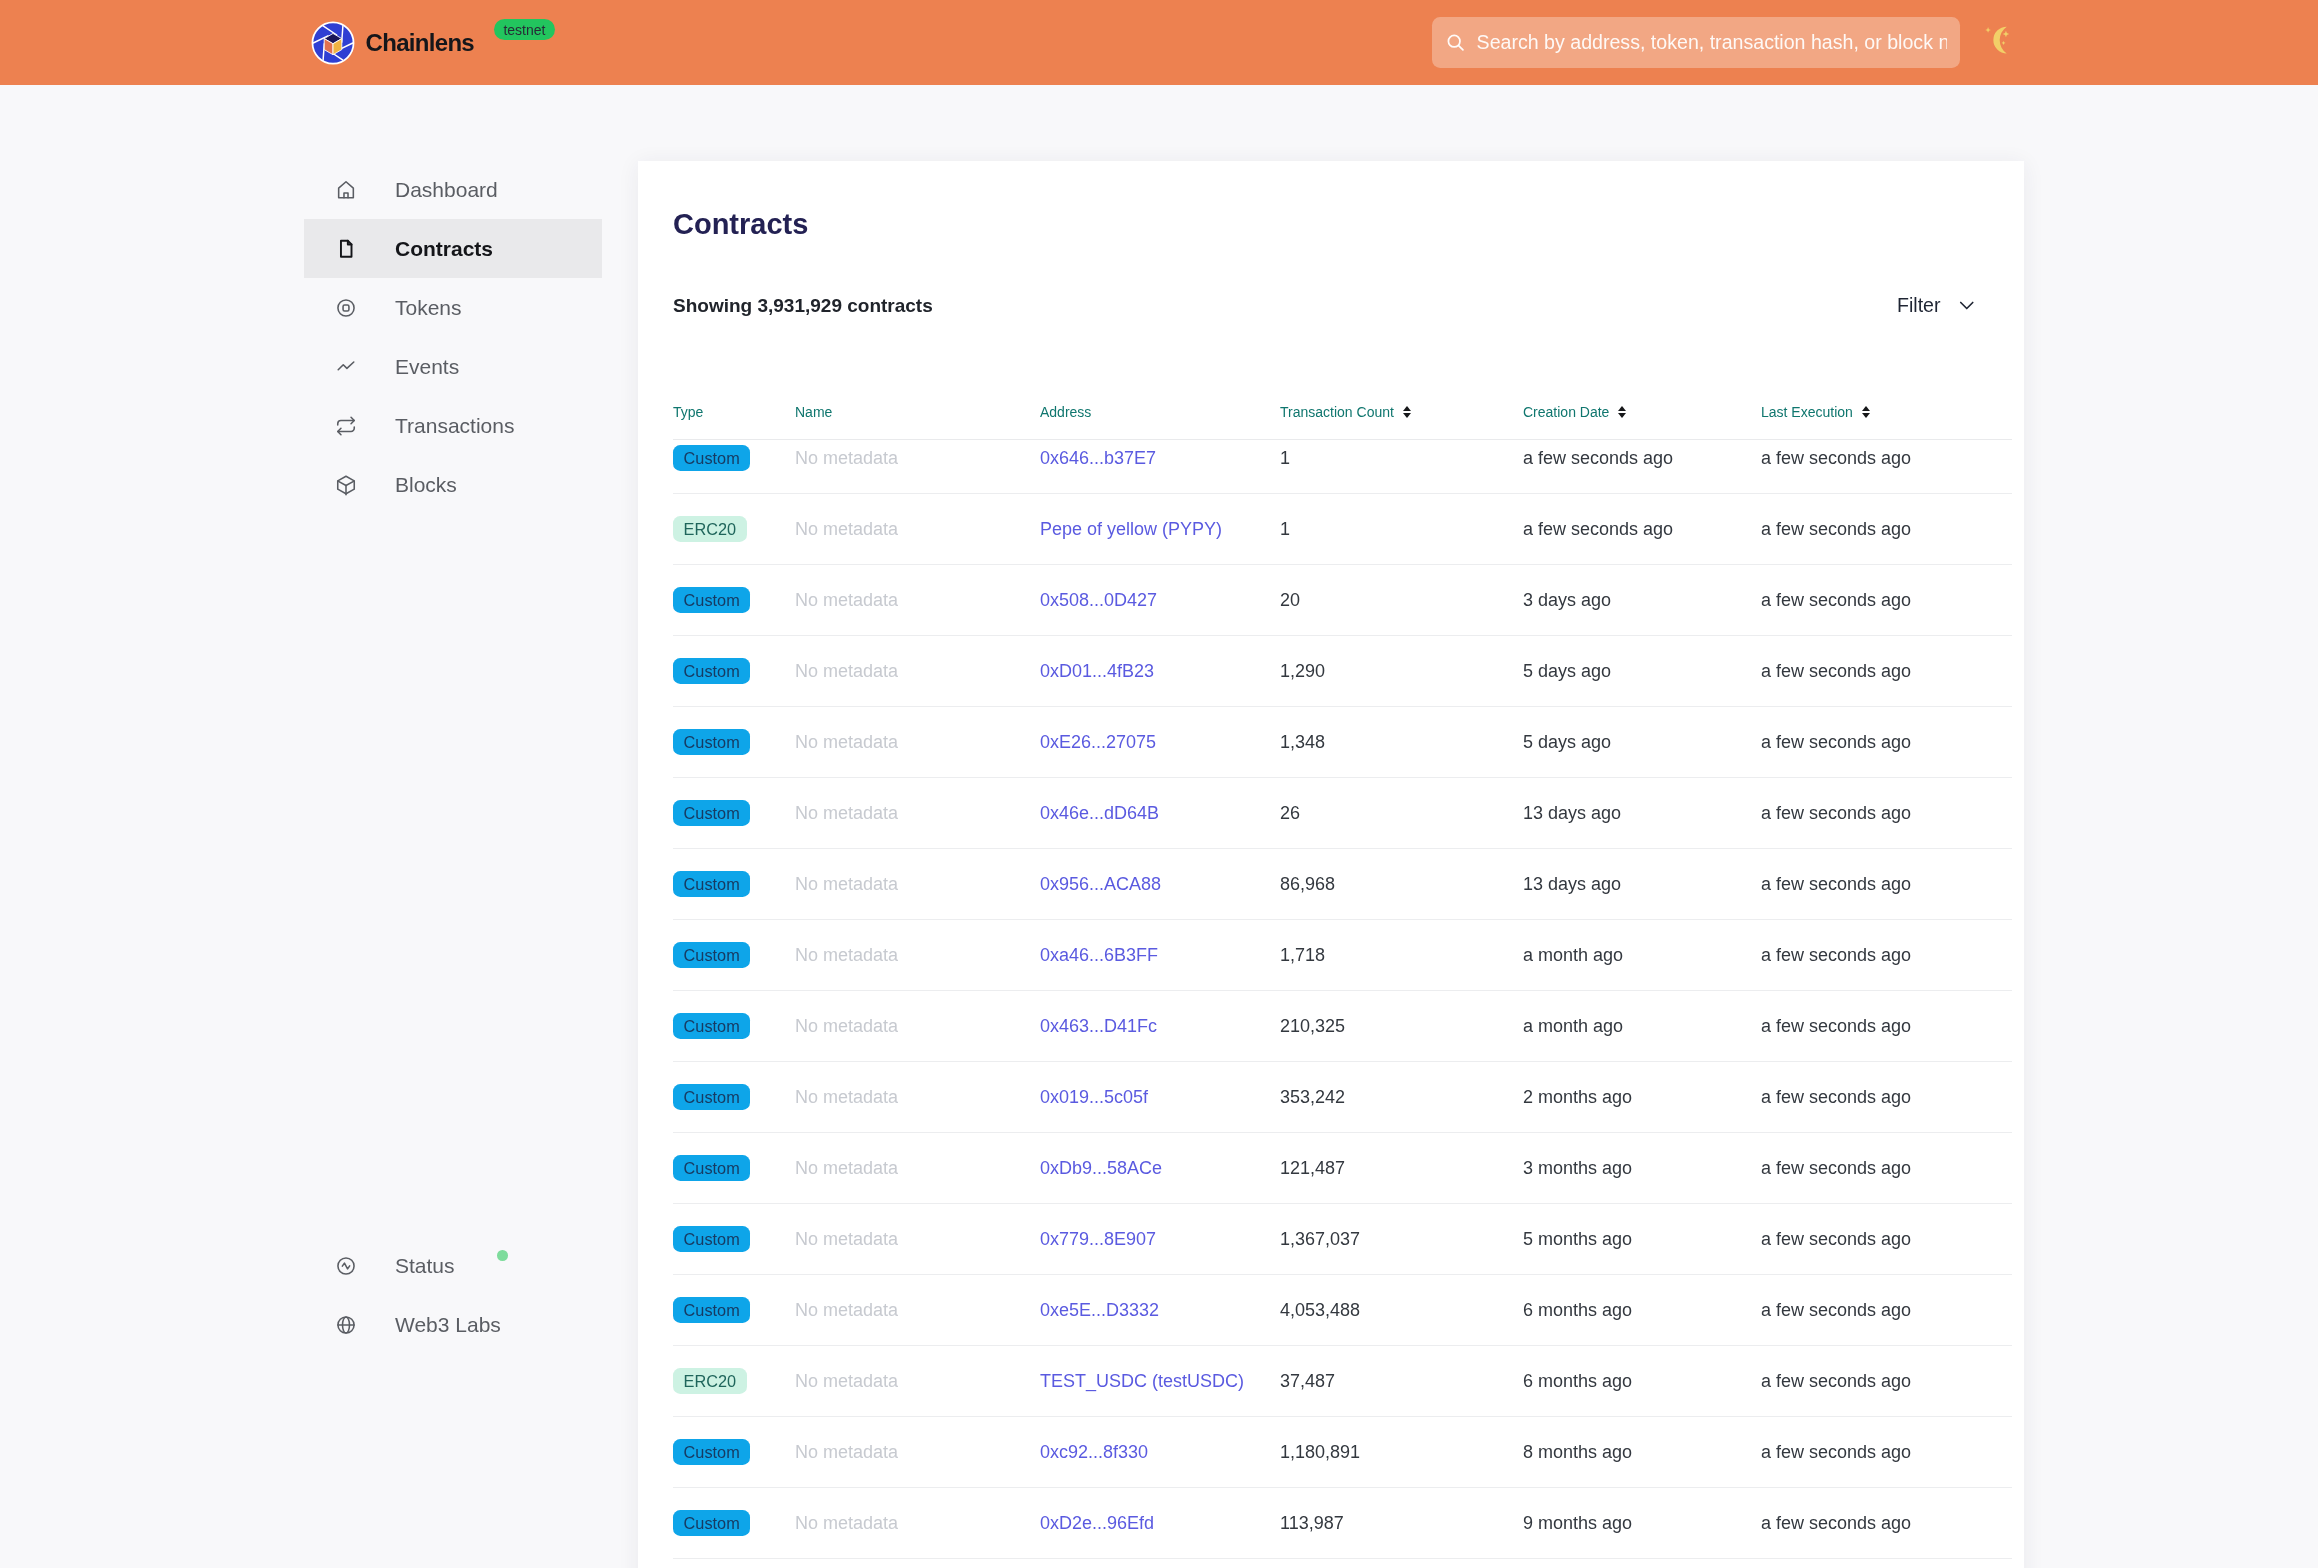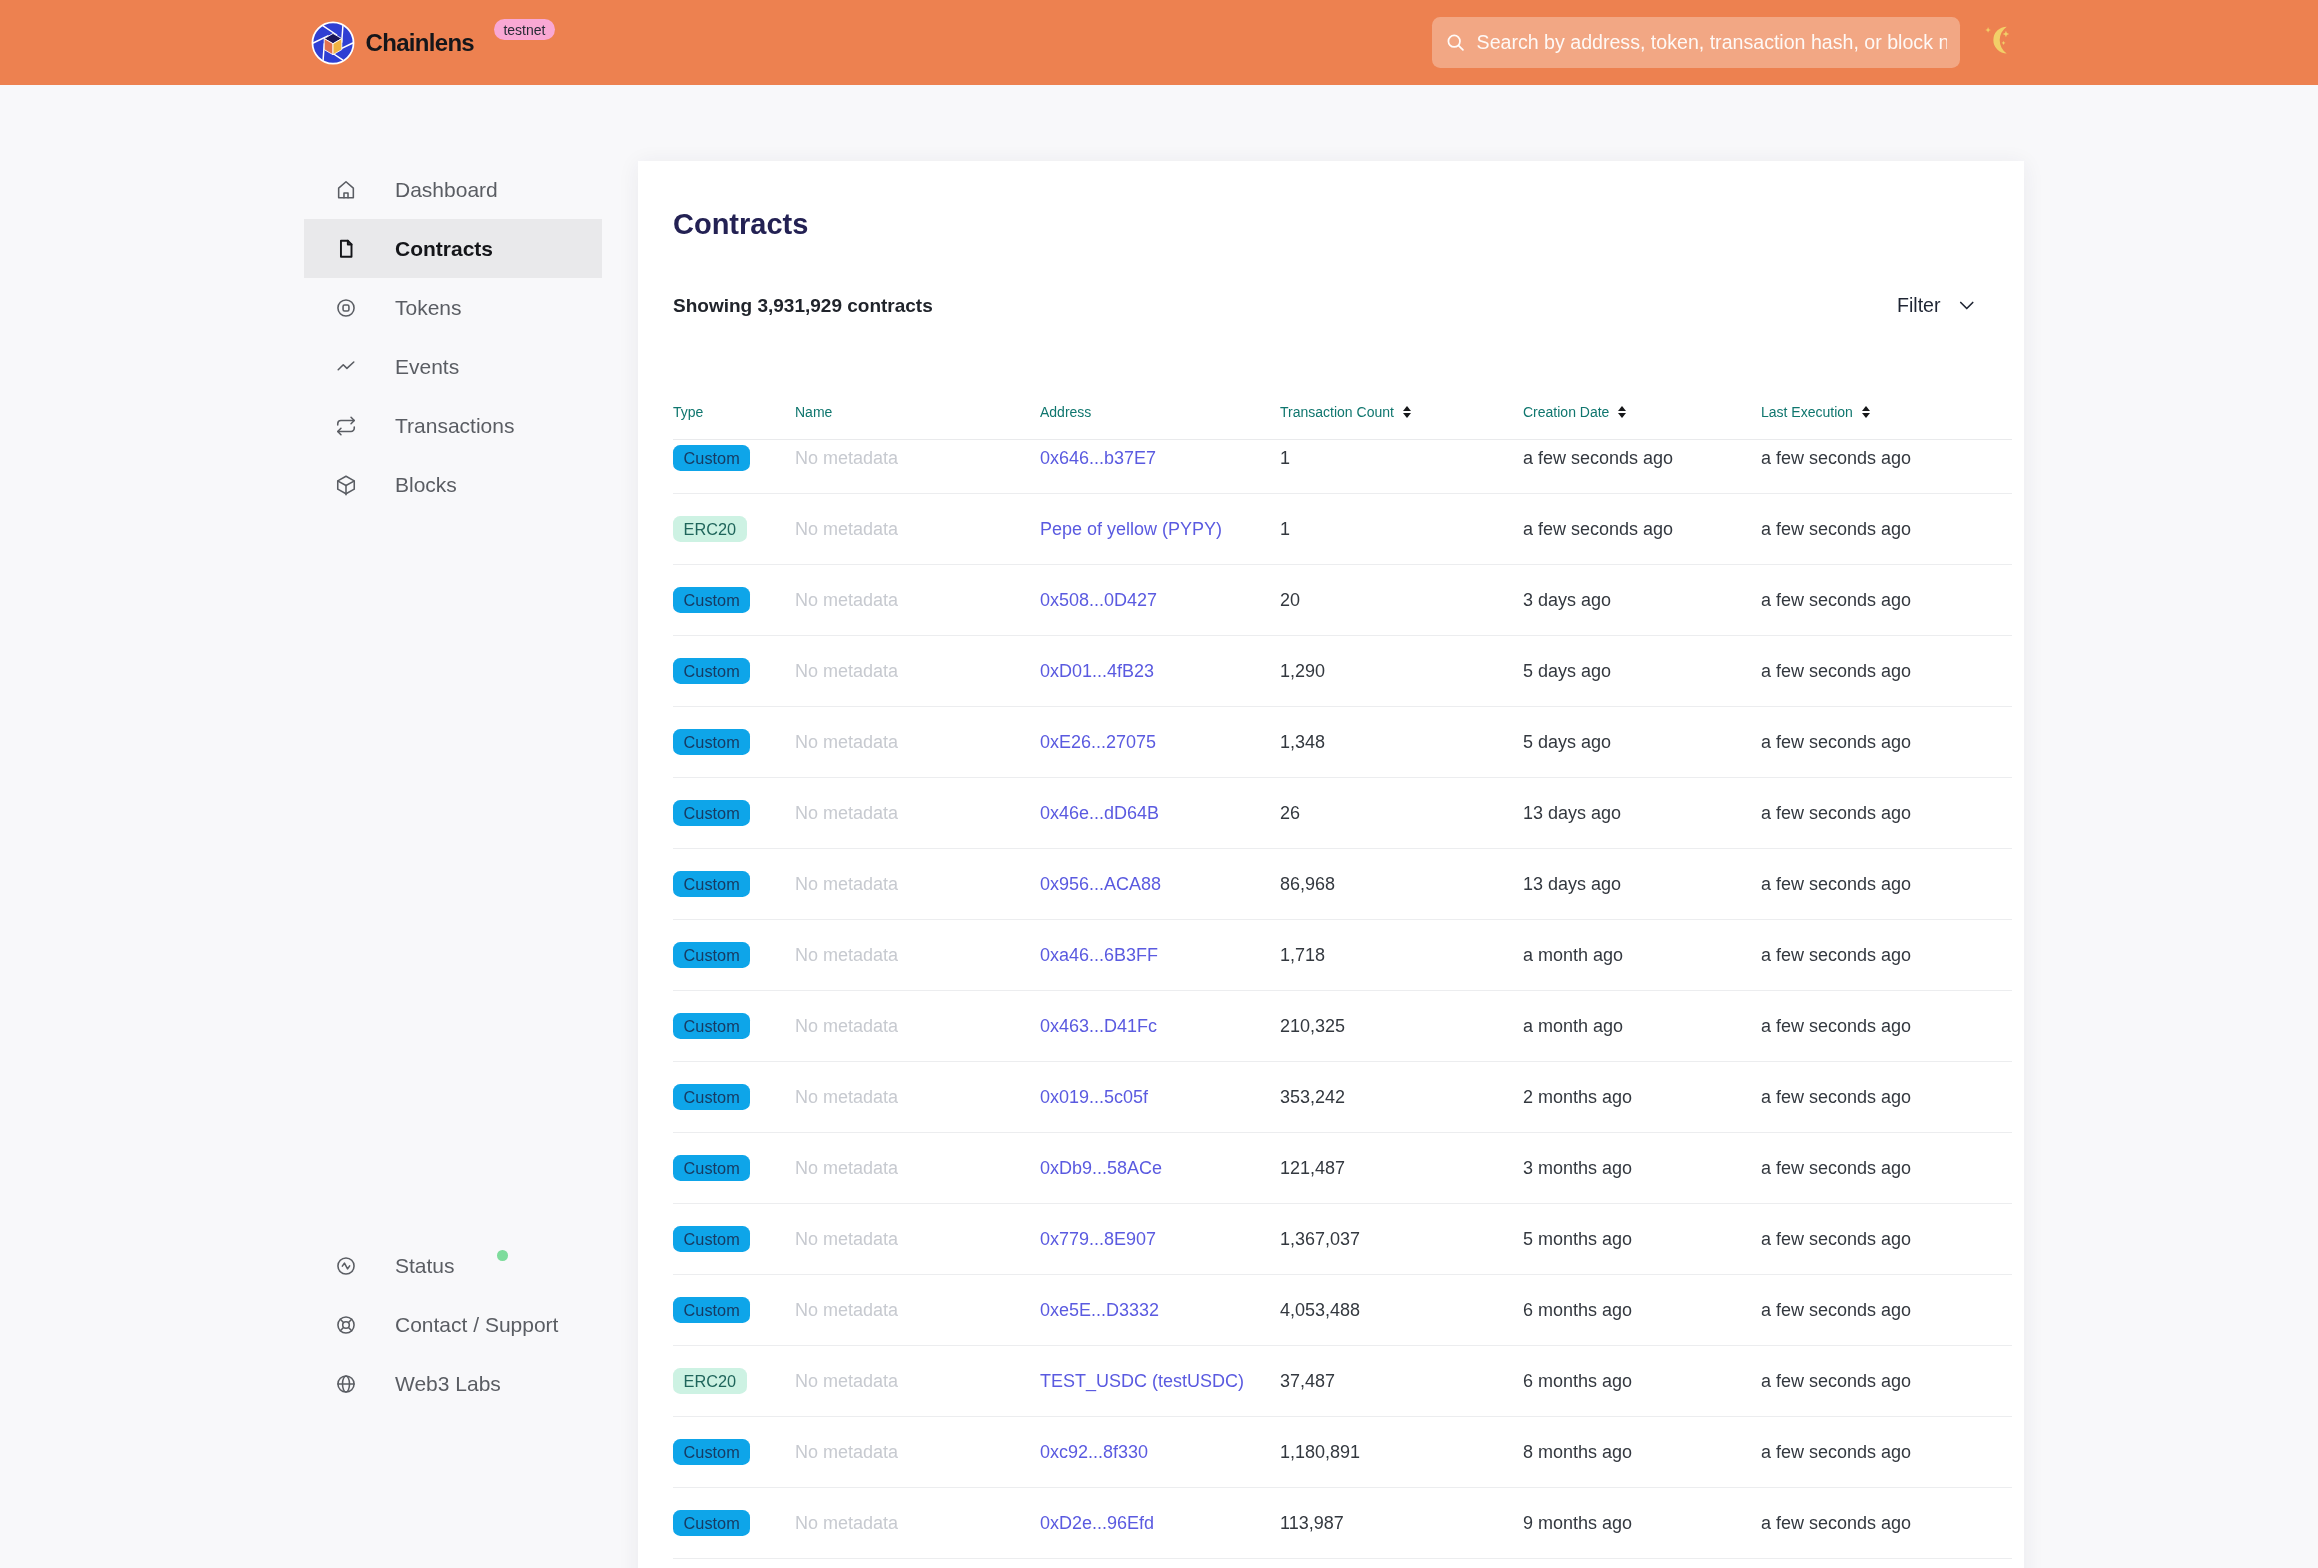--- a/index.html
+++ b/index.html
@@ -25,21 +25,21 @@
     position: absolute; left: 311px; top: 0; height: 85px;
     display: flex; align-items: center;
   }
   .brand-logo { width: 44px; height: 44px; }
   .brand-name {
     margin-left: 10.6px;
     font-size: 24px; font-weight: 800; letter-spacing: -0.7px; color: #15161A;
   }
   .env-badge {
     align-self: flex-start; margin-top: 19px; margin-left: 19.6px;
-    background: #f9a8d4; color: #272B36;
+    background: #22c55e; color: #272B36;
     font-size: 14px; line-height: 14px; padding: 4.1px 9.8px 3.3px; border-radius: 11.4px;
   }
   .search-box {
     position: absolute; left: 1432px; top: 17px; width: 528px; height: 51px;
     background: rgba(255,255,255,0.30); border-radius: 8.2px;
     display: flex; align-items: center; padding: 0 13px; gap: 10.6px;
   }
   .search-box svg { width: 21px; height: 21px; stroke: rgba(255,255,255,0.95); fill: none; stroke-width: 2; stroke-linecap: round; }
   .search-box input {
     flex: 1; background: transparent; border: none; outline: none;
@@ -213,31 +213,20 @@
     <svg class="icon" viewBox="0 0 24 24">
       <circle cx="12" cy="12" r="8.8"></circle>
         <polyline points="8,12.2 10.3,8.8 13.7,15.2 16,11.8"></polyline>
     </svg>
     <span>Status</span>
     <span class="status-dot"></span>
   </div>
   <div class="nav-item">
     <svg class="icon" viewBox="0 0 24 24">
       <circle cx="12" cy="12" r="8.8"></circle>
-        <circle cx="12" cy="12" r="3.6"></circle>
-      <path d="M5.8 5.8 9 9"></path>
-        <path d="M15 15l3.2 3.2"></path>
-        <path d="M15 9l3.2-3.2"></path>
-        <path d="M5.8 18.2 9 15"></path>
-    </svg>
-    <span>Contact / Support</span>
-  </div>
-  <div class="nav-item">
-    <svg class="icon" viewBox="0 0 24 24">
-      <circle cx="12" cy="12" r="8.8"></circle>
         <ellipse cx="12" cy="12" rx="3.8" ry="8.8"></ellipse>
         <path d="M3.2 12h17.6"></path>
     </svg>
     <span>Web3 Labs</span>
   </div>
 </nav>
 
 <main class="card">
   <h1 class="page-title">Contracts</h1>
 

